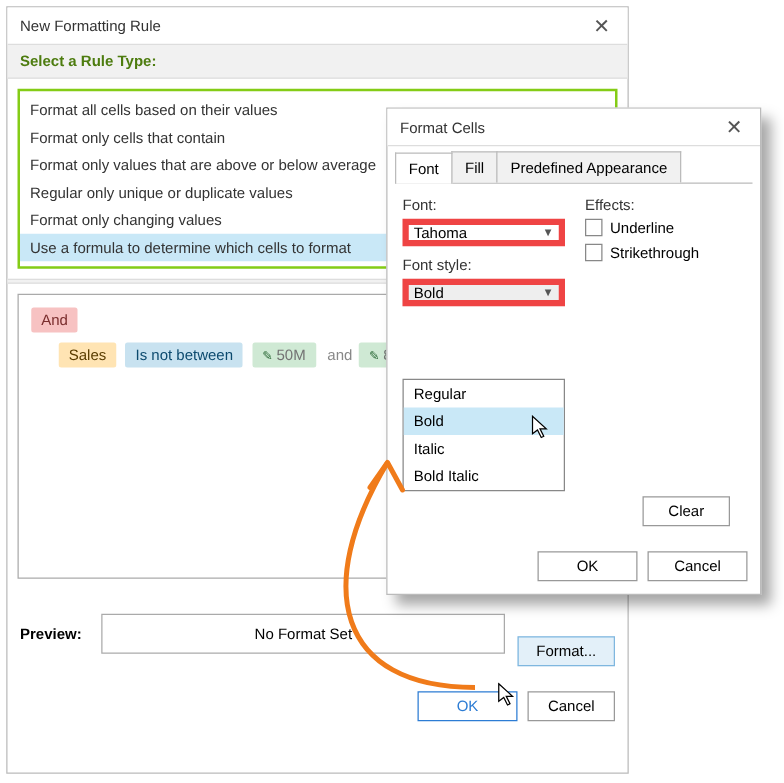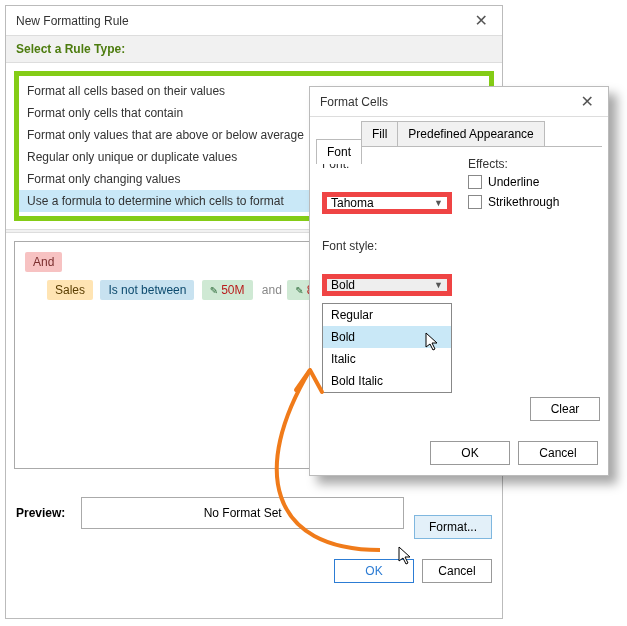--- a/index.html
+++ b/index.html
@@ -4,58 +4,58 @@
 <style>
   * { box-sizing: border-box; font-family: Tahoma, Arial, sans-serif; font-size: 12px; }
   body { margin: 0; background: #fff; width: 627px; height: 626px; position: relative; }
   .dialog { position: absolute; background: #fff; border: 1px solid #bbb; }
   .dlg-main { left: 5px; top: 5px; width: 498px; height: 614px; }
   .dlg-format { left: 309px; top: 86px; width: 300px; height: 390px; box-shadow: 8px 8px 10px rgba(0,0,0,0.35); }
   .titlebar { height: 30px; display: flex; align-items: center; padding: 0 10px; background: #fff; border-bottom: 1px solid #ddd; }
   .titlebar .title { flex: 1; font-size: 12px; color: #333; }
   .close-x { cursor: pointer; font-size: 16px; color: #555; background:none; border:none; padding:0 4px; }
   .section-hdr { background: #f1f1f1; border-bottom: 1px solid #ddd; padding: 6px 10px; font-weight: bold; color: #4d7c0f; }
-  .rule-list { margin: 8px; border: 5px solid #84cc16; background: #fff; padding: 4px 0; }
+  .rule-list { margin: 8px; border: 2px solid #84cc16; background: #fff; padding: 4px 0; }
   .rule-item { padding: 4px 8px; color: #333; cursor: pointer; }
   .rule-item.selected { background: #c9e8f7; }
   .separator { height: 4px; background: #f1f1f1; border-top:1px solid #ddd; border-bottom:1px solid #ddd; }
   .edit-area { margin: 8px; border: 1px solid #aaa; height: 228px; padding: 10px; position: relative; }
   .pill { display: inline-block; padding: 3px 8px; border-radius: 2px; margin-right: 4px; }
   .pill-and { background: #f7c2c2; color: #7a2d2d; cursor:pointer;}
   .pill-field { background: #ffe4b3; color: #5a3d00; cursor:pointer;}
   .pill-op { background: #c8e2f0; color: #0c4a6e; cursor:pointer;}
-  .pill-val { background: #cfe9d4; color: #b91c1c; cursor:pointer;}
+  .pill-val { background: #cfe9d4; color: #737373; cursor:pointer;}
   .pill-sep { color: #888; margin:0 2px;}
   .pencil::before{content:"✎"; font-size:10px; color:#2e6b3a; margin-right:3px;}
   .row2{ margin-top:8px; margin-left:22px;}
   .preview-row { display:flex; align-items:center; padding: 10px; gap:10px;}
   .preview-label{ font-weight:bold; padding-right:6px;}
   .preview-box { flex:1; border:1px solid #aaa; text-align:center; padding:8px 0; background:#fff;}
   .btn { border:1px solid #999; background:#fff; padding:4px 14px; min-width:70px; text-align:center; cursor:pointer; }
   .btn-primary { border-color:#2c7cd4; color:#2c7cd4; min-width:80px;}
   .btn-row-right{ display:flex; justify-content:flex-end; gap:8px; padding:10px;}
   .btn-highlight{ background:#e3f0f9; border-color:#7fb7df;margin-top:28px;}
 
   
   .tabs { display:flex; border-bottom:1px solid #bbb; margin:4px 6px 0 6px;}
   .tab { padding:5px 10px; border:1px solid #bbb; border-bottom:none; background:#f1f1f1; cursor:pointer; margin-right:-1px;}
-  .tab.active { background:#fff; position:relative; top:18px;}
+  .tab.active { background:#fff; position:relative; top:1px;}
   .tabbody{ padding:10px 12px; display:flex; gap:16px;}
   .col{ display:flex; flex-direction:column; }
-  .col-left{ width:130px;gap:17px;}
+  .col-left{ width:130px;}
   .col-right{ flex:1;}
   .lbl{ color:#333; margin-bottom:4px;}
   .combo{ border:5px solid #ef4444; background:#fff; height:22px; display:flex; align-items:center; padding:0 4px; justify-content:space-between; cursor:pointer;}
   .combo .arrow{ color:#555; font-size:9px;}
   .dropdown{ position:absolute; left:12px; top:216px; width:130px; border:1px solid #888; background:#fff; z-index:5;}
   .dd-item{ padding:4px 8px; cursor:pointer;}
   .dd-item.sel{ background:#c9e8f7;}
   .chk{ display:flex; align-items:center; gap:6px; margin-bottom:6px; cursor:pointer;}
   .chk-box{ width:14px; height:14px; border:1px solid #888; background:#fff;}
-  .clear-row{ position:absolute; right:8px; bottom:54px;text-decoration:underline;}
+  .clear-row{ position:absolute; right:24px; bottom:54px;text-decoration:underline;}
   .fc-btn-row{ position:absolute; right:10px; bottom:10px; display:flex; gap:8px;}
 
   
   .arrow-svg{ position:absolute; left:210px; top:350px; width:210px; height:220px; pointer-events:none; z-index:20;}
 
   .cursor{ position:absolute; width:14px; height:20px; pointer-events:none; z-index:30;}
   .cursor svg{width:100%;height:100%;}
 </style>
 </head>
 <body>

